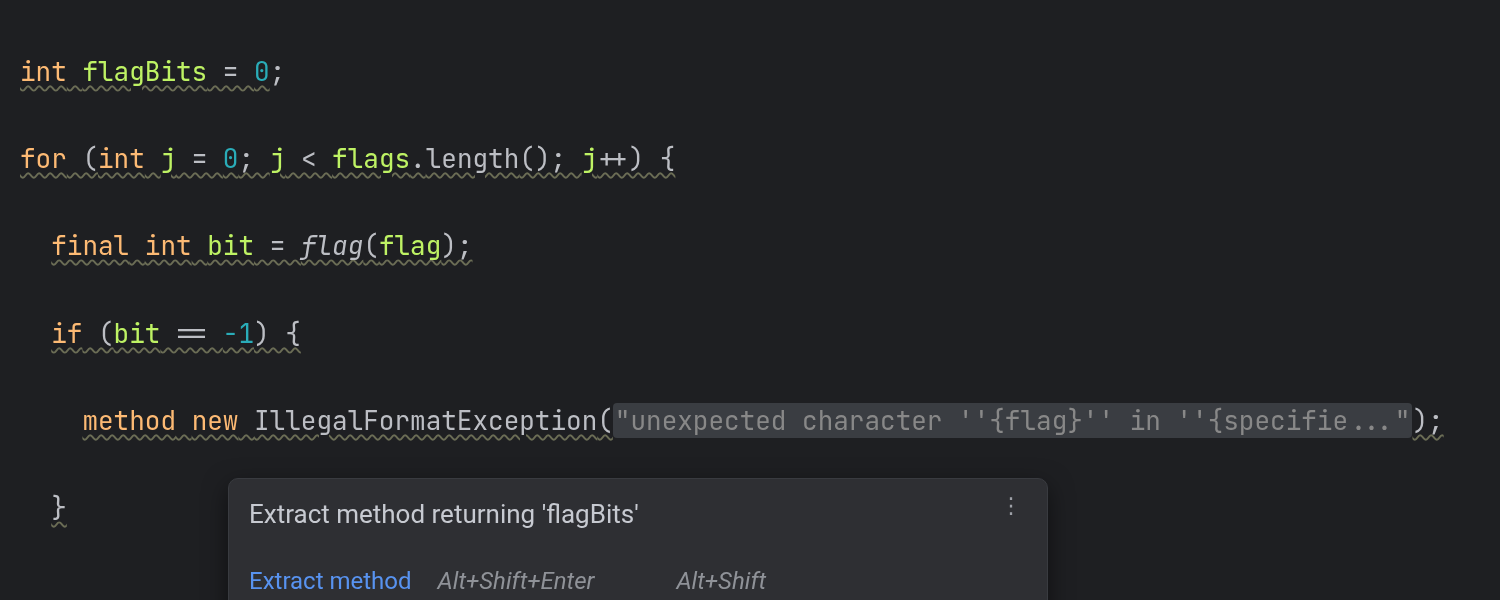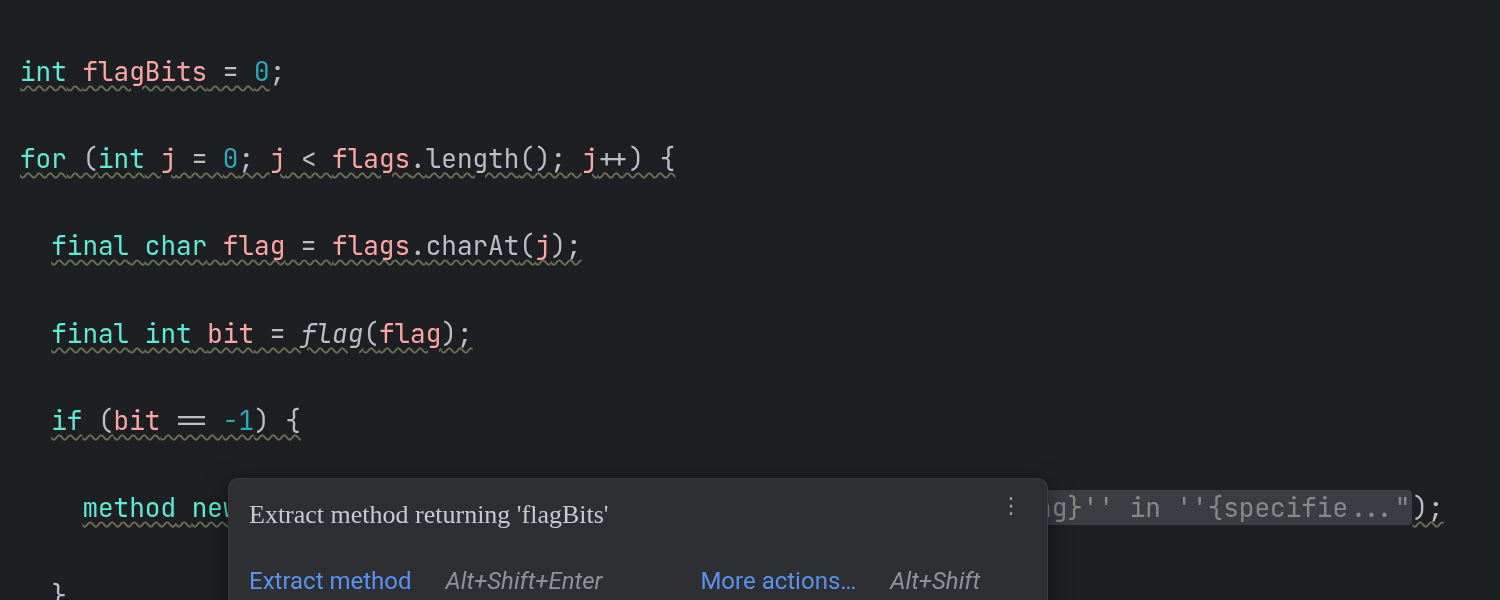--- a/index.html
+++ b/index.html
@@ -10,57 +10,56 @@
       line-height: 1.68;
       width: 1500px;
       height: 600px;
       overflow: hidden;
       position: relative;
       color: #bcbec4;
     }
     .editor { padding: 6px 20px; white-space: pre; position: relative; }
     .line { display: block; }
 
-    .kw { color: #5eead4; }
+    .kw { color: #fdba74; }
     .num { color: #2aacb8; }
-    .ident { color: #fca5a5; }
+    .ident { color: #bef264; }
     .fn { color: #bcbec4; text-align: center; }
     .fn-italic { color: #bcbec4; font-style: italic; }
     .cls { color: #bcbec4; }
     .folded { background:#3a3d42; color:#888; border-radius:4px; padding:0 2px; }
 
     .wavy { text-decoration: wavy underline; text-decoration-color: #6b6d55; text-decoration-thickness: 2px; text-underline-offset: 4px; }
 
     .popup {
       position: absolute;
       left: 228px; top: 478px;
       width: 820px;
       background:#2e2f33;
       border:1px solid #393b40;
       border-radius:10px;
       box-shadow:0 8px 24px rgba(0,0,0,.5);
       padding: 14px 20px 20px 20px;
       font-family: -apple-system, Segoe UI, Roboto, sans-serif;
       font-size: 24px;
       color:#c7cad1;
     }
-    .popup-header { display:flex; justify-content:space-between; align-items:flex-start; margin-bottom: 24px; font-family: Liberation Serif, serif; }
+    .popup-header { display:flex; justify-content:space-between; align-items:flex-start; margin-bottom: 24px; }
     .popup-title { font-size: 26px; }
     .more-icon { font-size:22px; color:#9ea1a8; padding:2px 6px; line-height:1; letter-spacing: -1px; }
-    .popup-actions { display:flex; gap:34px; align-items:center; }
+    .popup-actions { display:flex; gap:26px; align-items:center; }
     .link { color:#5893f0; }
     .shortcut { color:#8f9298;font-style:italic; }
   </style>
 </head>
 <body>
 
 <div class="editor">
 <span class="line"><span class="wavy"><span class="kw">int</span> <span class="ident">flagBits</span><span> = </span><span class="num">0</span></span><span>;</span></span>
 <span class="line"><span class="wavy"><span class="kw">for</span> (<span class="kw">int</span> <span class="ident">j</span><span> = </span><span class="num">0</span><span>; </span><span class="ident">j</span><span> &lt; </span><span class="ident">flags</span><span>.</span><span class="fn">length</span><span>(); </span><span class="ident">j</span><span>++) {</span></span></span>
-<span class="line">  <span class="wavy"><span class="kw">final</span> <span class="kw">char</span> <span class="ident">flag</span><span> = </span><span class="ident">flags</span><span>.</span><span class="fn">charAt</span><span>(</span><span class="ident">j</span><span>);</span></span></span>
 <span class="line">  <span class="wavy"><span class="kw">final</span> <span class="kw">int</span> <span class="ident">bit</span><span> = </span><span class="fn-italic">flag</span><span>(</span><span class="ident">flag</span><span>);</span></span></span>
 <span class="line">  <span class="wavy"><span class="kw">if</span><span> (</span><span class="ident">bit</span><span> == </span><span class="num">-1</span><span>) {</span></span></span>
 <span class="line">    <span class="wavy"><span class="kw">method</span> <span class="kw">new</span> <span class="cls">IllegalFormatException</span><span>(</span></span><span class="folded">"unexpected character ''{flag}'' in ''{specifie..."</span><span class="wavy">);</span></span>
 <span class="line">  <span class="wavy">}</span></span>
 
 
 
 
 
 <span class="line"><span></span></span>
@@ -69,16 +68,15 @@
 
 <div class="popup">
   <div class="popup-header">
     <span class="popup-title">Extract method returning 'flagBits'</span>
     <span class="more-icon">⋮</span>
   </div>
   <div class="popup-actions">
     <span class="link">Extract method</span>
     <span class="shortcut">Alt+Shift+Enter</span>
     <span style="width:30px"></span>
-    <span class="link">More actions…</span>
     <span class="shortcut">Alt+Shift</span>
   </div>
 </div>
 
 </body></html>

